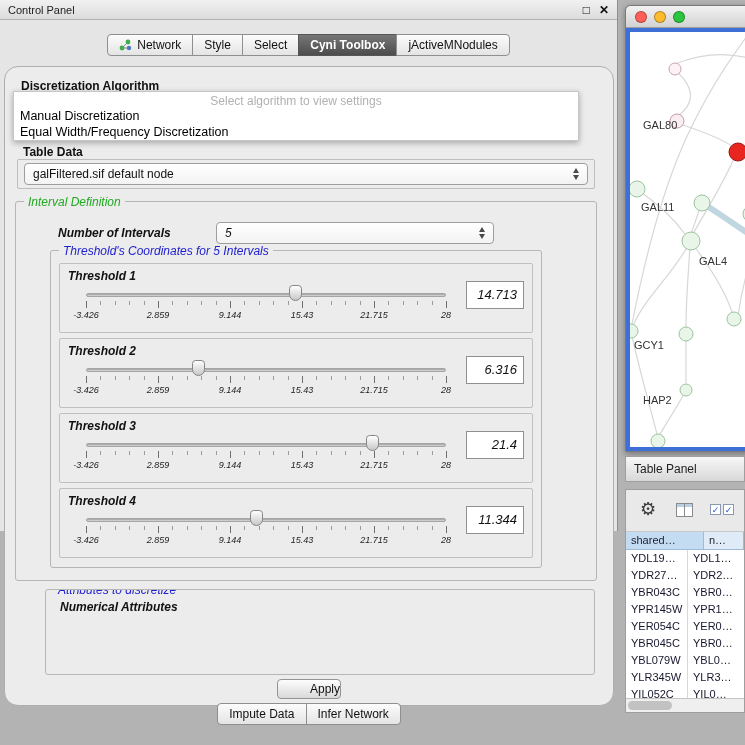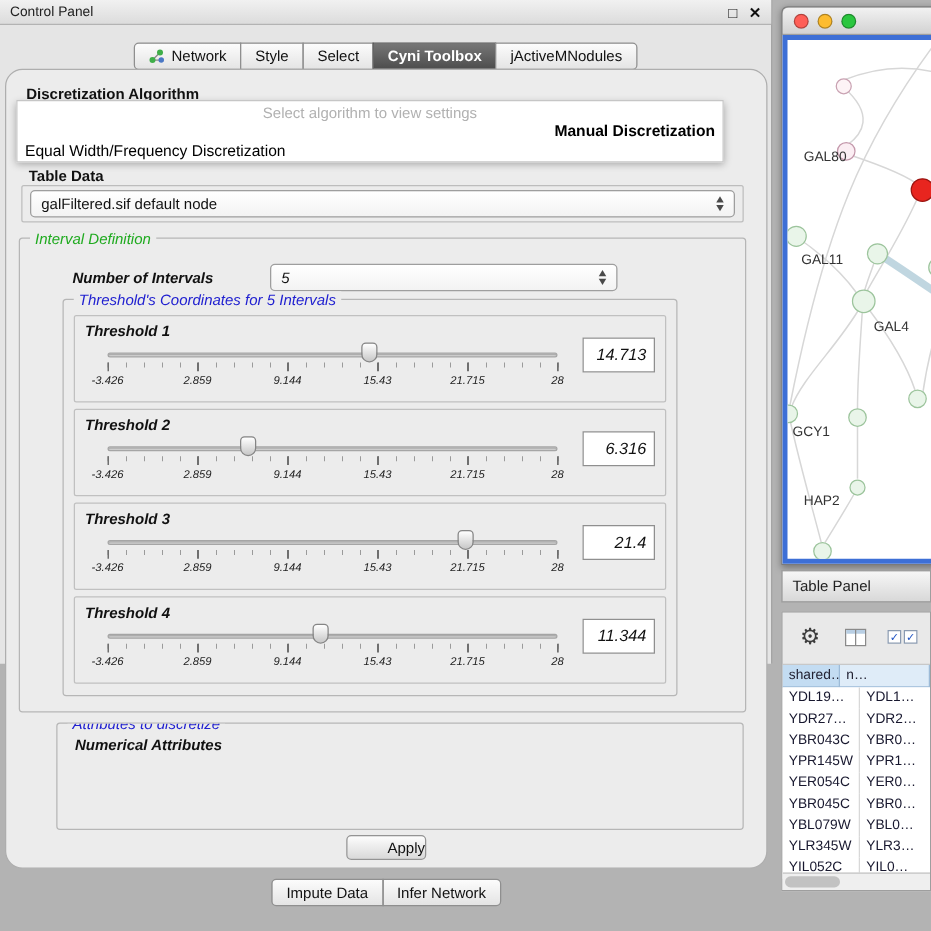--- a/index.html
+++ b/index.html
@@ -9,27 +9,27 @@
   
   .control-panel { position:absolute; left:0; top:0; width:618px; height:531px; background:#e5e5e5; border-right:1px solid #8f8f8f; }
   .cp-titlebar { position:absolute; left:0; top:0; width:100%; height:20px; background:linear-gradient(#f1f1f1,#dcdcdc); border-bottom:1px solid #b3b3b3; font-size:11px; color:#222; line-height:20px; padding-left:8px; }
   .cp-controls { position:absolute; right:8px; top:0; height:20px; display:flex; gap:9px; align-items:center; }
   .cp-controls span { font-size:12px; color:#111; cursor:default; line-height:12px; }
   .cp-tabs { position:absolute; left:0; top:34px; width:100%; display:flex; justify-content:center; }
   .tab { height:22px; display:flex; align-items:center; gap:5px; padding:0 11px; font-size:12px; color:#111; background:linear-gradient(#fcfcfc,#e4e4e4); border:1px solid #8f8f8f; margin-left:-1px; white-space:nowrap; }
   .tab.selected { background:linear-gradient(#767676,#4d4d4d); color:#fff; border-color:#565656;font-weight:bold; }
   .tab:first-child { border-radius:4px 0 0 4px; margin-left:0; }
   .tab:last-child { border-radius:0 4px 4px 0; }
-  .cp-body { position:absolute; left:4px; top:55px; width:610px; height:640px; background:#ececec; border:1px solid #aeaeae; border-radius:14px; }
+  .cp-body { position:absolute; left:4px; top:66px; width:610px; height:640px; background:#ececec; border:1px solid #aeaeae; border-radius:14px; }
 
   .algo-title { position:absolute; left:16px; top:12px; font-size:12px; font-weight:bold; color:#111; }
   .algo-popup { position:absolute; left:8px; top:24px; width:566px; height:50px; background:#fff; border:1px solid #c6c6c6; box-shadow:0 2px 6px rgba(0,0,0,.3); z-index:5; }
   .algo-placeholder { text-align:center; color:#b1b1b1; font-size:12px; padding-top:2px; height:16px; }
   .algo-item { font-size:12.5px; color:#000; padding:1px 6px; height:16px; }
-  .algo-item.bold { font-weight:bold;text-align:right; }
+  .algo-item.bold { font-weight:normal; }
 
   .td-label { position:absolute; left:18px; top:78px; font-size:12px; font-weight:bold; color:#111; }
   .td-group { position:absolute; left:12px; top:92px; width:578px; height:30px; border:1px solid #bdbdbd; border-radius:2px; }
   .combo { position:absolute; background:linear-gradient(#ffffff,#f3f3f3); border:1px solid #9e9e9e; border-radius:4px; font-size:12px; color:#111; }
   .combo .ctext { position:absolute; left:8px; top:0; line-height:20px; white-space:nowrap; }
   .updown { position:absolute; right:7px; top:50%; width:7px; height:12px; transform:translateY(-50%); }
   .updown:before, .updown:after { content:""; position:absolute; left:0; border-left:3.5px solid transparent; border-right:3.5px solid transparent; }
   .updown:before { top:0; border-bottom:5px solid #4a4a4a; }
   .updown:after { bottom:0; border-top:5px solid #4a4a4a; }
   .td-combo { left:6px; top:3px; width:564px; height:22px; }
@@ -83,21 +83,21 @@
   .table-window { position:absolute; left:625px; top:489px; width:120px; height:224px; background:#e9e9e9; border:1px solid #9e9e9e; overflow:hidden; }
   .tw-toolbar { position:absolute; left:0; top:0; width:100%; height:42px; border-bottom:1px solid #c8c8c8; }
   .gear { position:absolute; left:14px; top:9px; font-size:18px; color:#3c3c3c; line-height:20px; }
   .colicon { position:absolute; left:50px; top:13px; width:17px; height:14px; background:#fff; border:1px solid #8a8a8a; }
   .colicon i { position:absolute; left:7px; top:0; bottom:0; width:1px; background:#8a8a8a; }
   .colicon:before { content:""; position:absolute; left:0; right:0; top:0; height:3px; background:#b9cfe4; }
   .checks { position:absolute; left:84px; top:14px; display:flex; gap:2px; }
   .checks b { width:11px; height:11px; background:#fff; border:1px solid #8a9ab0; color:#2457c5; font-size:9px; line-height:10px; text-align:center; font-weight:normal; display:inline-block; }
   .tw-header { position:absolute; left:0; top:42px; width:100%; height:18px; display:flex; }
   .th { font-size:11px; color:#223; line-height:17px; padding-left:5px; border-right:1px solid #9dbbd8; border-bottom:1px solid #9dbbd8; white-space:nowrap; overflow:hidden; }
-  .th.c1 { width:46px; background:#c3dcf2; }
+  .th.c1 { width:78px; background:#c3dcf2; }
   .th.c2 { flex:1; background:#dfecf8; }
   .tw-rows { position:absolute; left:0; top:60px; width:100%; bottom:0; background:#fff; }
   .tw-row { display:flex; height:17px; background:#fff; }
   .tw-cell { font-size:11px; color:#17172e; line-height:17px; padding-left:5px; white-space:nowrap; overflow:hidden; }
   .tw-cell.c1 { width:62px; border-right:1px solid #d8d8d8; }
   .tw-cell.c2 { flex:1; }
   .tw-hscroll { position:absolute; left:0; bottom:0; width:100%; height:14px; background:#efefef; border-top:1px solid #c4c4c4; }
   .hthumb { position:absolute; left:2px; top:2px; width:44px; height:9px; background:#c2c2c2; border-radius:5px; }
 </style>
 </head>

